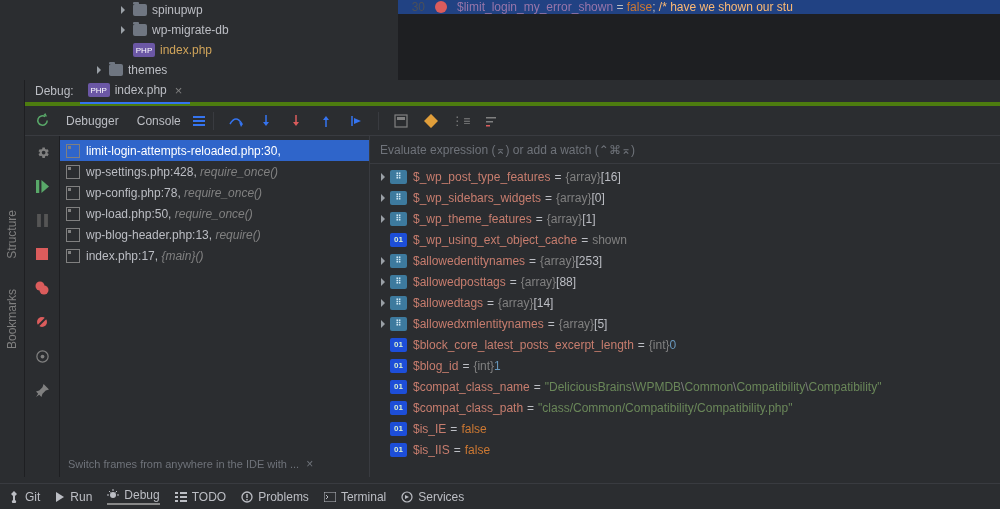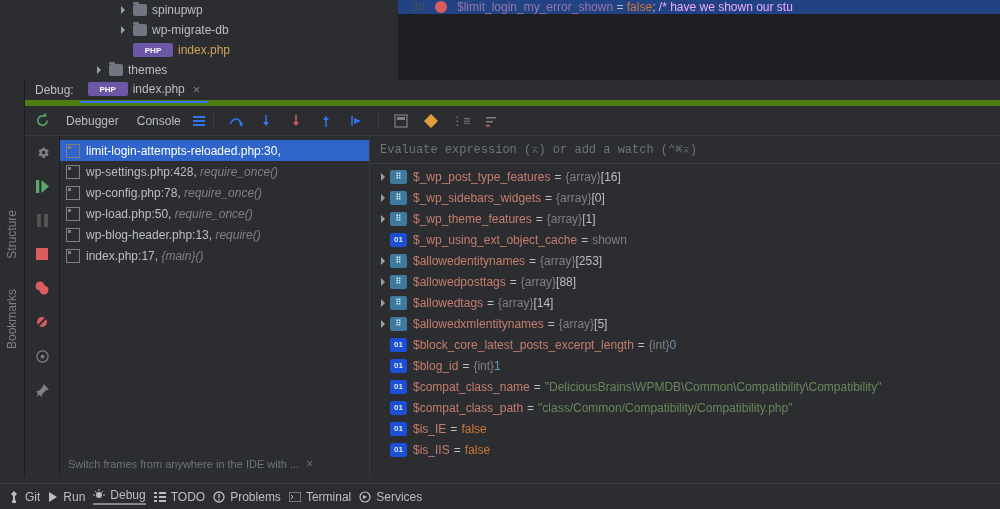--- a/index.html
+++ b/index.html
@@ -6,71 +6,71 @@
 body{background:#2b2d30;color:#bcbec4;width:1000px;height:509px;overflow:hidden;position:relative}
 .top-area{display:flex;height:80px}
 .project-tree{width:398px;background:#2b2d30;padding-left:70px;padding-top:0}
 .tree-row{display:flex;align-items:center;height:20px;gap:5px;color:#bcbec4}
 .tree-row.nested1{padding-left:24px}
 .tree-row.nested2{padding-left:48px}
 .chevron{width:10px;height:10px;display:inline-flex;align-items:center;justify-content:center}
 .chevron svg{fill:#9aa0a6}
 .folder-icon{width:14px;height:12px;background:#6f7681;border-radius:2px;position:relative}
 .folder-icon::before{content:"";position:absolute;top:-2px;left:0;width:6px;height:2px;background:#6f7681;border-radius:1px 1px 0 0}
-.php-icon{width:40px;height:14px;background:#6b57a5;color:#fff;font-size:8px;font-weight:bold;display:flex;align-items:center;justify-content:center;border-radius:2px}
+.php-icon{width:22px;height:14px;background:#6b57a5;color:#fff;font-size:8px;font-weight:normal;display:flex;align-items:center;justify-content:center;border-radius:2px}
 .editor{flex:1;background:#1e1f22;font-family:"JetBrains Mono",Menlo,Consolas,monospace;font-size:13px;overflow:hidden}
 .code-line{display:flex;height:14px;align-items:center}
 .line-num{width:35px;text-align:right;color:#4b5059;padding-right:8px}
 .gutter-icon{width:16px;margin-right:8px}
 .breakpoint{width:12px;height:12px;background:#db5c5c;border-radius:50%;margin-left:2px}
 .code-line.selected{background:#214283}
 .code-text{white-space:pre}
 .c-var{color:#9876aa}
 .c-op{color:#bcbec4}
 .c-kw{color:#cc7832}
-.c-cmt{color:#f0abfc}
+.c-cmt{color:#fdba74}
 .debug-panel{display:flex;height:397px}
 .left-sidebar{width:25px;background:#2b2d30;border-right:1px solid #1e1f22;display:flex;flex-direction:column;align-items:center;gap:30px;padding-top:130px}
 .vtext{writing-mode:vertical-rl;transform:rotate(180deg);font-size:11px;color:#808080;display:flex;align-items:center;gap:4px}
 .debug-main{flex:1;display:flex;flex-direction:column}
-.tab-bar{height:26px;background:#2b2d30;border-bottom:6px solid #4d7c0f;display:flex;align-items:center;padding-left:10px;gap:6px}
+.tab-bar{height:26px;background:#2b2d30;border-bottom:4px solid #4d7c0f;display:flex;align-items:center;padding-left:10px;gap:6px}
 .tab-label{color:#bcbec4;font-size:12px}
 .file-tab{display:flex;align-items:center;gap:5px;padding:0 8px;height:26px;border-bottom:2px solid #3574f0}
 .close-x{color:#808080;font-size:13px;margin-left:3px}
 .toolbar-row{height:30px;background:#2b2d30;border-bottom:1px solid #393b40;display:flex;align-items:center}
 .tool-icon{width:20px;height:20px;display:flex;align-items:center;justify-content:center;cursor:pointer}
 .debug-body{flex:1;display:flex}
 .left-btn-col{width:35px;background:#2b2d30;display:flex;flex-direction:column;align-items:center;gap:14px;padding-top:6px;border-right:1px solid #1e1f22}
 .frames-panel{width:310px;background:#2b2d30;border-right:1px solid #393b40;padding-top:4px;display:flex;flex-direction:column}
 .frame-row{display:flex;align-items:center;height:21px;padding-left:6px;gap:6px}
 .frame-row.selected{background:#2f65ca;color:#fff}
 .frame-icon{width:14px;height:14px;border:1px solid #808080;position:relative}
 .frame-icon::after{content:"";position:absolute;top:1px;left:1px;width:3px;height:3px;background:#808080}
 .frame-text{white-space:nowrap;overflow:hidden;font-size:12px}
 .frame-func{color:#808080;font-style:italic}
 .hint-bar{color:#6f737a;font-size:11px;padding:6px 8px;margin-top:auto}
 .vars-panel{flex:1;background:#2b2d30;display:flex;flex-direction:column}
-.watch-input{height:28px;color:#6f737a;padding-left:10px;display:flex;align-items:center;font-family:Liberation Mono, monospace;font-size:12px;border-bottom:1px solid #393b40}
+.watch-input{height:28px;color:#6f737a;padding-left:10px;display:flex;align-items:center;font-family:Liberation Sans, sans-serif;font-size:12px;border-bottom:1px solid #393b40}
 .vars-list{flex:1;overflow:hidden;padding-top:2px}
 .var-row{display:flex;align-items:center;height:21px;padding-left:6px;font-family:Menlo,Consolas,monospace;font-size:12px}
 .var-chevron{width:14px;display:flex;justify-content:center}
 .var-badge{width:17px;height:14px;border-radius:2px;font-size:8px;font-weight:bold;display:flex;align-items:center;justify-content:center;margin-right:6px}
 .badge-arr{background:#3d7a9e;color:#cfe8f5}
 .badge-int{background:#1d4ed8;color:#d9f0cf}
 .v-name{color:#c77d6e}
 .v-eq{color:#bcbec4;margin:0 4px}
 .v-type{color:#808080}
 .v-count{color:#bcbec4}
 .v-null{color:#808080}
 .v-int{color:#6897bb}
 .v-str{color:#6a8759}
 .v-kw{color:#cc7832}
 .v-ns{color:#6a8759}
 .v-sep{color:#808080}
-.bottom-bar{position:absolute;bottom:0;left:0;right:0;height:26px;background:#2b2d30;border-top:1px solid #393b40;display:flex;align-items:center;padding-left:8px;gap:8px}
+.bottom-bar{position:absolute;bottom:0;left:0;right:0;height:26px;background:#2b2d30;border-top:1px solid #393b40;display:flex;align-items:center;padding-left:8px;gap:15px}
 .bottom-item{display:flex;align-items:center;gap:5px;color:#bcbec4;font-size:12px;cursor:pointer}
 .bottom-item.active{border-bottom:2px solid #888;padding-bottom:1px}
 .tb-group{display:flex;align-items:center;gap:10px;padding:0 8px}
 .tb-sep{width:1px;height:18px;background:#393b40;margin:0 4px}
 .sub-tabs{display:flex;gap:18px;padding-left:6px}
 .sub-tab{color:#bcbec4;font-size:12px}
 </style>
 </head>
 <body>
 

